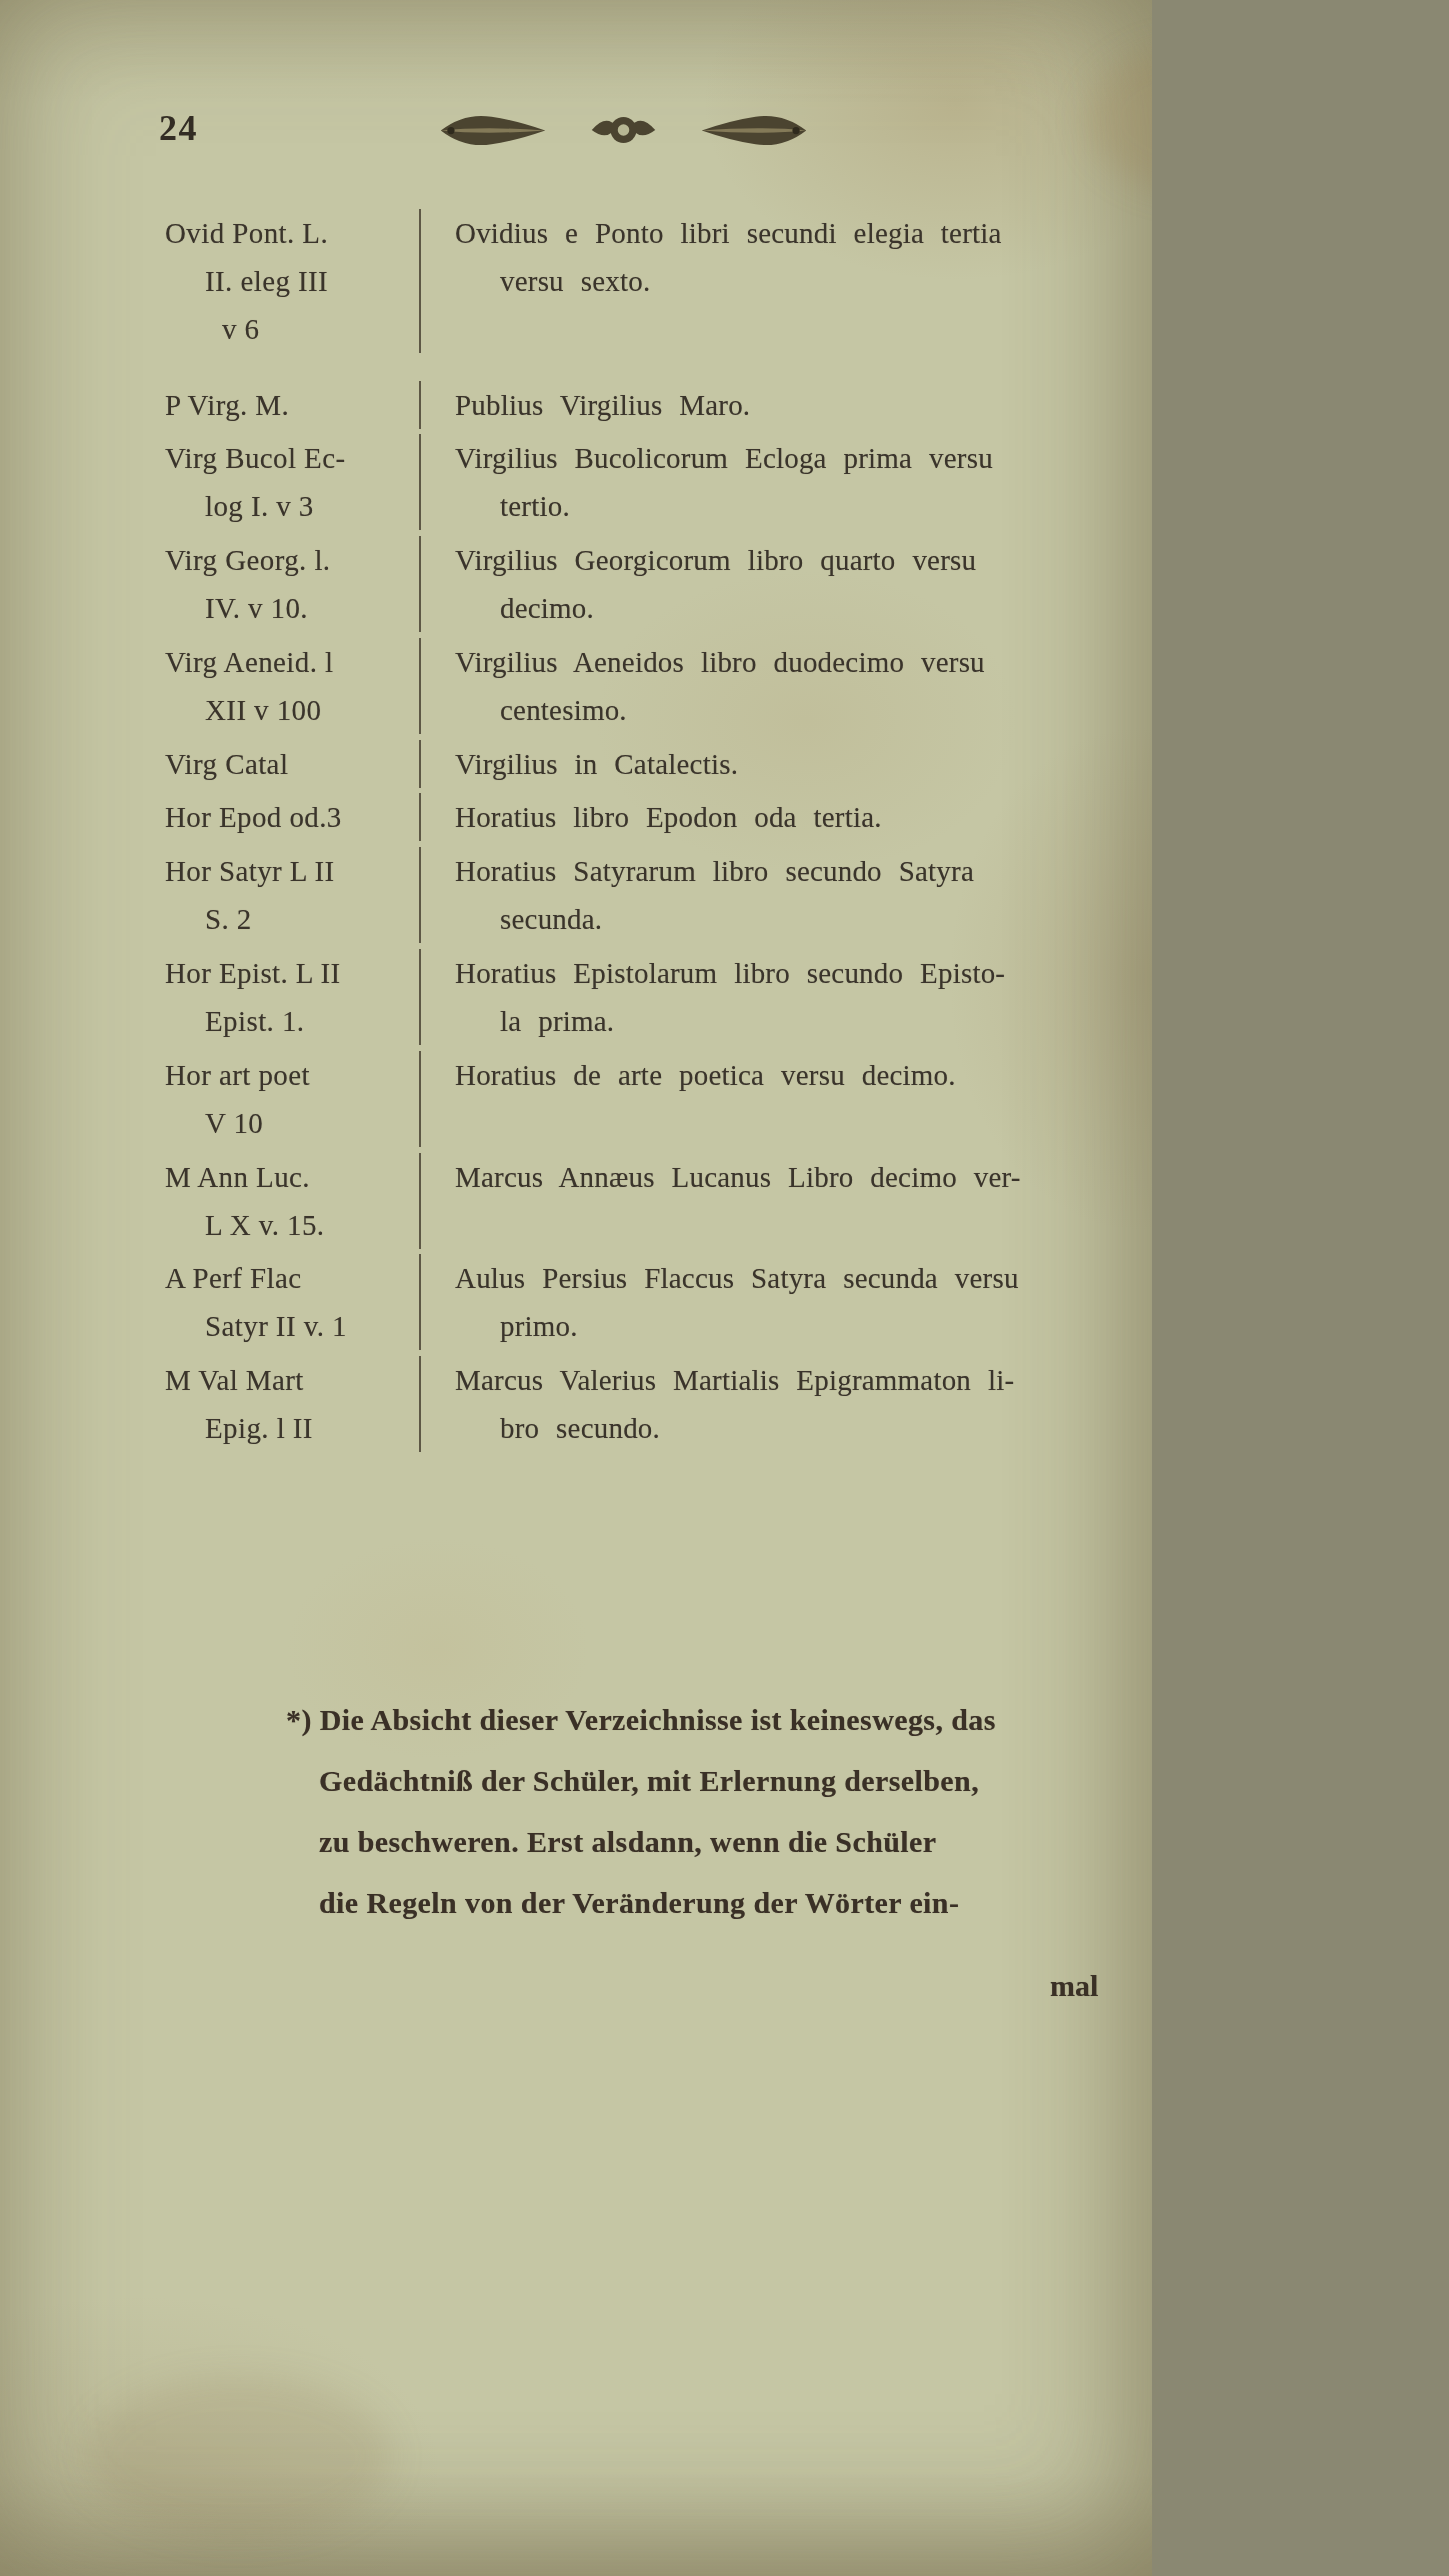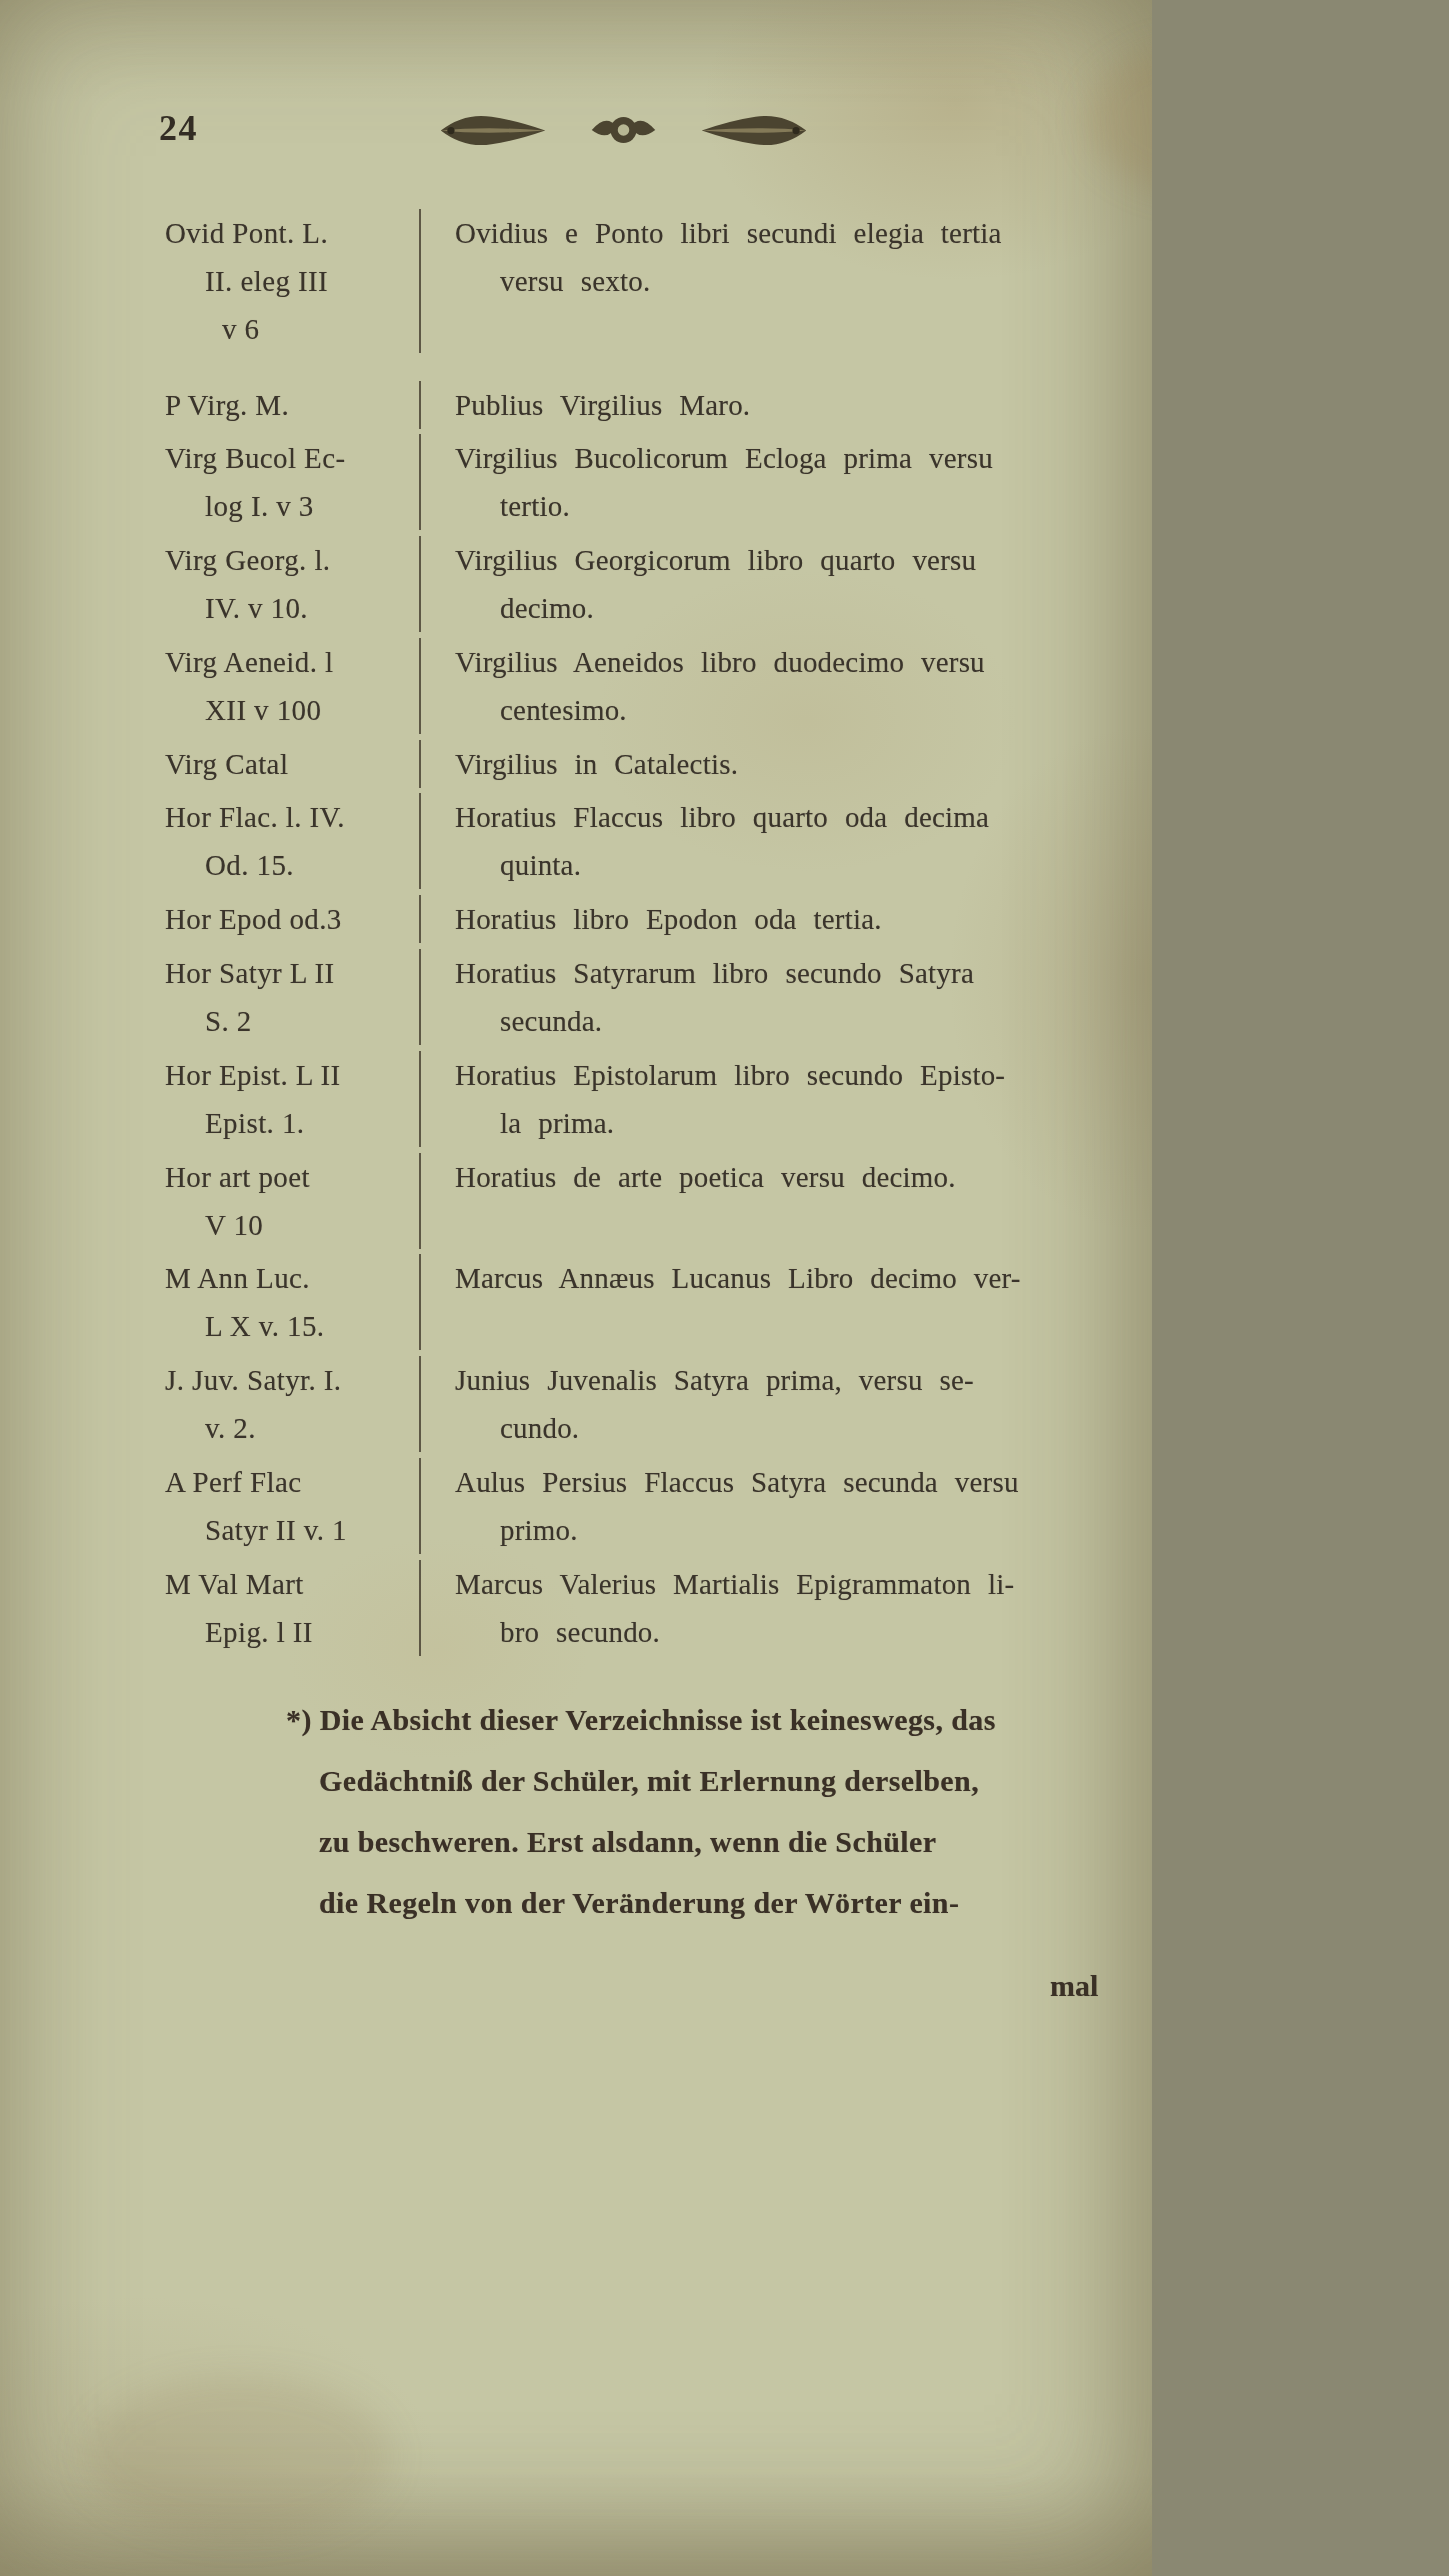--- a/index.html
+++ b/index.html
@@ -158,30 +158,20 @@
 
     <div class="row">
       <div class="abbr">
         <div class="aline">Virg Catal</div>
       </div>
       <div class="full">
         <div class="fline">Virgilius in Catalectis.</div>
       </div>
     </div>
 
-    <div class="row">
-      <div class="abbr">
-        <div class="aline">Hor Flac. l. IV.</div>
-        <div class="aline cont">Od. 15.</div>
-      </div>
-      <div class="full">
-        <div class="fline">Horatius Flaccus libro quarto oda decima</div>
-        <div class="fline cont">quinta.</div>
-      </div>
-    </div>
 
     <div class="row">
       <div class="abbr">
         <div class="aline">Hor Epod od.3</div>
       </div>
       <div class="full">
         <div class="fline">Horatius libro Epodon oda tertia.</div>
       </div>
     </div>
 
@@ -220,30 +210,20 @@
     <div class="row">
       <div class="abbr">
         <div class="aline">M Ann Luc.</div>
         <div class="aline cont">L X v. 15.</div>
       </div>
       <div class="full">
         <div class="fline">Marcus Annæus Lucanus Libro decimo ver-</div>
       </div>
     </div>
 
-    <div class="row">
-      <div class="abbr">
-        <div class="aline">J. Juv. Satyr. I.</div>
-        <div class="aline cont">v. 2.</div>
-      </div>
-      <div class="full">
-        <div class="fline">Junius Juvenalis Satyra prima, versu se-</div>
-        <div class="fline cont">cundo.</div>
-      </div>
-    </div>
 
     <div class="row">
       <div class="abbr">
         <div class="aline">A Perf Flac</div>
         <div class="aline cont">Satyr II v. 1</div>
       </div>
       <div class="full">
         <div class="fline">Aulus Persius Flaccus Satyra secunda versu</div>
         <div class="fline cont">primo.</div>
       </div>

